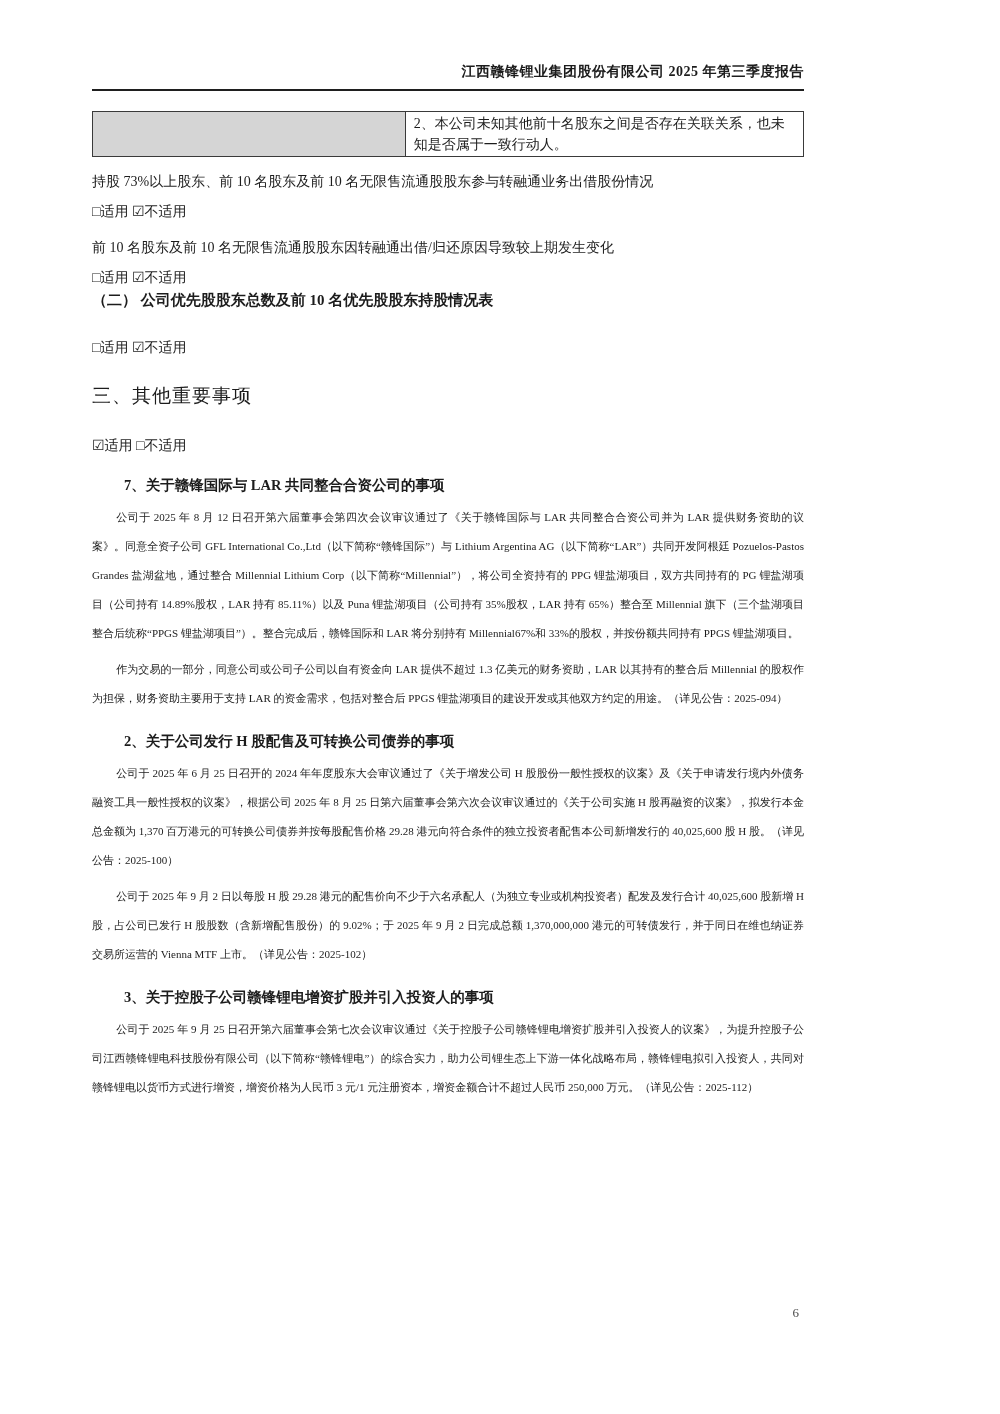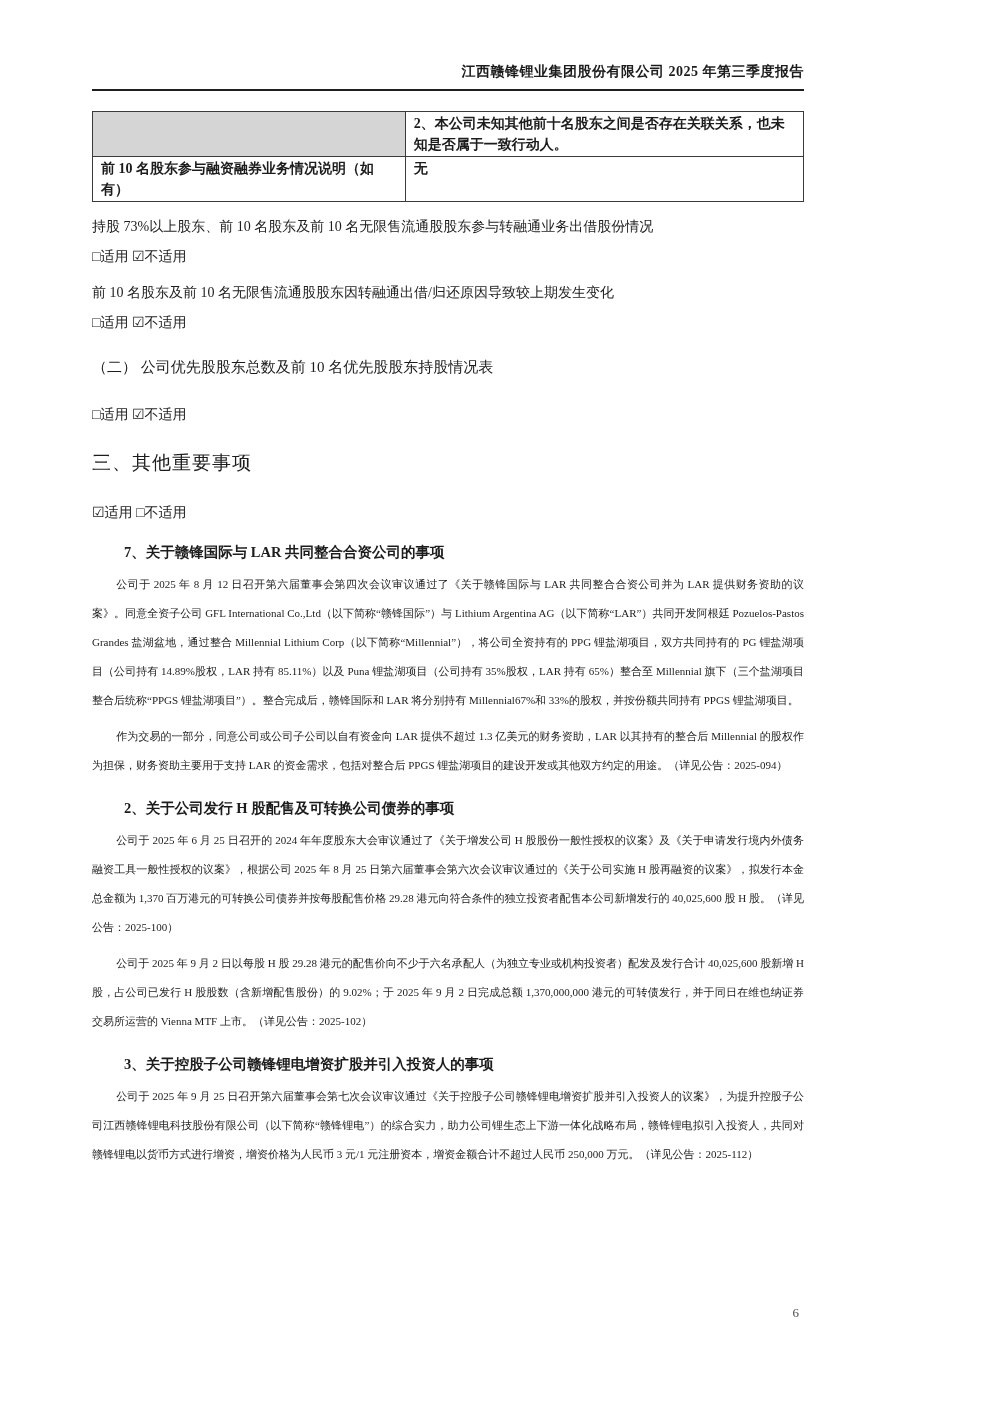--- a/index.html
+++ b/index.html
@@ -30,21 +30,20 @@
   .header-rule {
     margin-top: 7px;
     border-bottom: 2px solid #1f1f1f;
   }
   
   table.note-table {
     margin-top: 20px;
     width: 100%;
     border-collapse: collapse;
     font-size: 14px;
-    font-weight: bold;
   }
   table.note-table td {
     border: 1px solid #3a3a3a;
     padding: 1px 8px;
     line-height: 21px;
     vertical-align: top;
   }
   td.label-cell { width: 44%; }
   td.shaded { background: #d5d5d5; }
   
@@ -53,22 +52,21 @@
     font-size: 14px;
     line-height: 22px;
   }
   .check-line {
     margin-top: 8px;
     font-size: 14px;
     line-height: 22px;
   }
   .check-line.sp-lg { margin-top: 26px; }
   .sub-heading {
-    margin-top: 22px;
-    font-weight: normal;
+    font-weight: bold;
     font-size: 15px;
     line-height: 22px;
   }
   .main-heading {
     margin-top: 24px;
     font-weight: normal;
     font-size: 19px;
     line-height: 26px;
     font-family: "Liberation Sans", "DejaVu Sans", sans-serif;
     letter-spacing: 1px;
@@ -103,24 +101,20 @@
 
     <div class="header-title">江西赣锋锂业集团股份有限公司 2025 年第三季度报告</div>
     <div class="header-rule"></div>
 
     <table class="note-table">
       <tbody>
         <tr>
           <td class="label-cell shaded"></td>
           <td class="value-cell">2、本公司未知其他前十名股东之间是否存在关联关系，也未知是否属于一致行动人。</td>
         </tr>
-        <tr>
-          <td class="label-cell">前 10 名股东参与融资融券业务情况说明（如有）</td>
-          <td class="value-cell">无</td>
-        </tr>
       </tbody>
     </table>
 
     <div class="plain-line">持股 73%以上股东、前 10 名股东及前 10 名无限售流通股股东参与转融通业务出借股份情况</div>
     <div class="check-line">□适用 ☑不适用</div>
     <div class="plain-line">前 10 名股东及前 10 名无限售流通股股东因转融通出借/归还原因导致较上期发生变化</div>
     <div class="check-line">□适用 ☑不适用</div>
 
     <div class="sub-heading">（二） 公司优先股股东总数及前 10 名优先股股东持股情况表</div>
     <div class="check-line sp-lg">□适用 ☑不适用</div>

